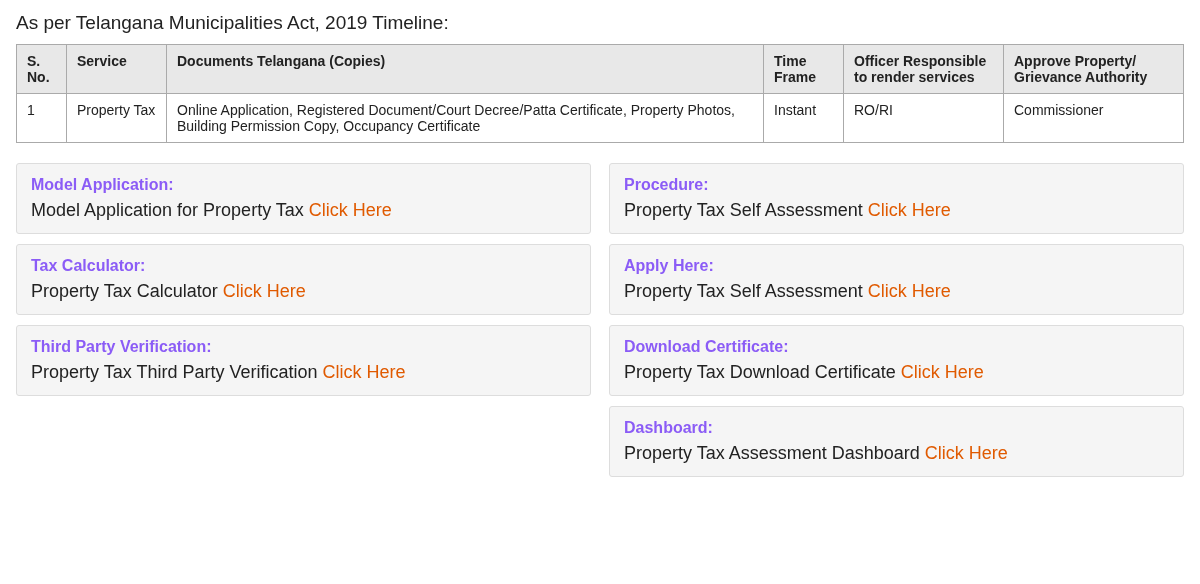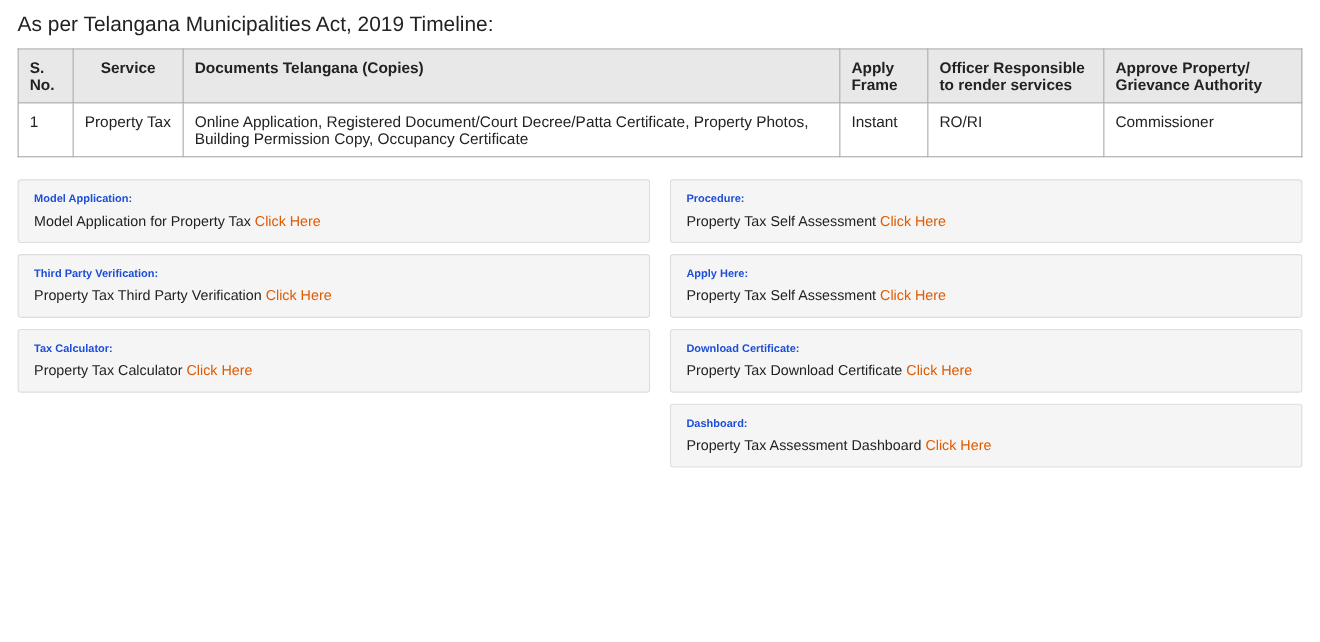--- a/index.html
+++ b/index.html
@@ -50,46 +50,46 @@
       gap: 10px;
     }
     .card {
       background: #f5f5f5;
       border: 1px solid #ddd;
       border-radius: 3px;
       padding: 12px 14px;
     }
     .card-title {
       font-weight: bold;
-      font-size: 10px;
+      font-size: 16px;
       margin-bottom: 6px;
-      color: #1d4ed8;
+      color: #8b5cf6;
     }
     .card-body {
-      font-size: 13px;
+      font-size: 18px;
       color: #222;
     }
     .card-body a, .link {
       color: #e05a00;
       text-decoration: none;
       cursor: pointer;
     }
   </style>
 </head>
 <body>
 
 <p class="intro-text">As per Telangana Municipalities Act, 2019 Timeline:</p>
 
 <table>
   <thead>
     <tr>
       <th style="width:50px;">S. No.</th>
-      <th style="width:100px;text-align:center;">Service</th>
+      <th style="width:100px;">Service</th>
       <th>Documents Telangana (Copies)</th>
-      <th style="width:80px;">Apply Frame</th>
+      <th style="width:80px;">Time Frame</th>
       <th style="width:160px;">Officer Responsible to render services</th>
       <th style="width:180px;">Approve Property/ Grievance Authority</th>
     </tr>
   </thead>
   <tbody id="table-body">
   <tr>
     <td>1</td>
     <td>Property Tax</td>
     <td>Online Application, Registered Document/Court Decree/Patta Certificate, Property Photos, Building Permission Copy, Occupancy Certificate</td>
     <td>Instant</td>
@@ -101,29 +101,29 @@
 
 <div class="cards-container">
   <div class="left-cards" id="left-cards">
       <div class="card">
     <div class="card-title">Model Application:</div>
     <div class="card-body">
       Model Application for Property Tax <a href="#">Click Here</a>
     </div>
   </div>
       <div class="card">
+    <div class="card-title">Tax Calculator:</div>
+    <div class="card-body">
+      Property Tax Calculator <a href="#">Click Here</a>
+    </div>
+  </div>
+      <div class="card">
     <div class="card-title">Third Party Verification:</div>
     <div class="card-body">
       Property Tax Third Party Verification <a href="#">Click Here</a>
-    </div>
-  </div>
-      <div class="card">
-    <div class="card-title">Tax Calculator:</div>
-    <div class="card-body">
-      Property Tax Calculator <a href="#">Click Here</a>
     </div>
   </div>
     </div>
   <div class="right-cards" id="right-cards">
       <div class="card">
     <div class="card-title">Procedure:</div>
     <div class="card-body">
       Property Tax Self Assessment <a href="#">Click Here</a>
     </div>
   </div>

